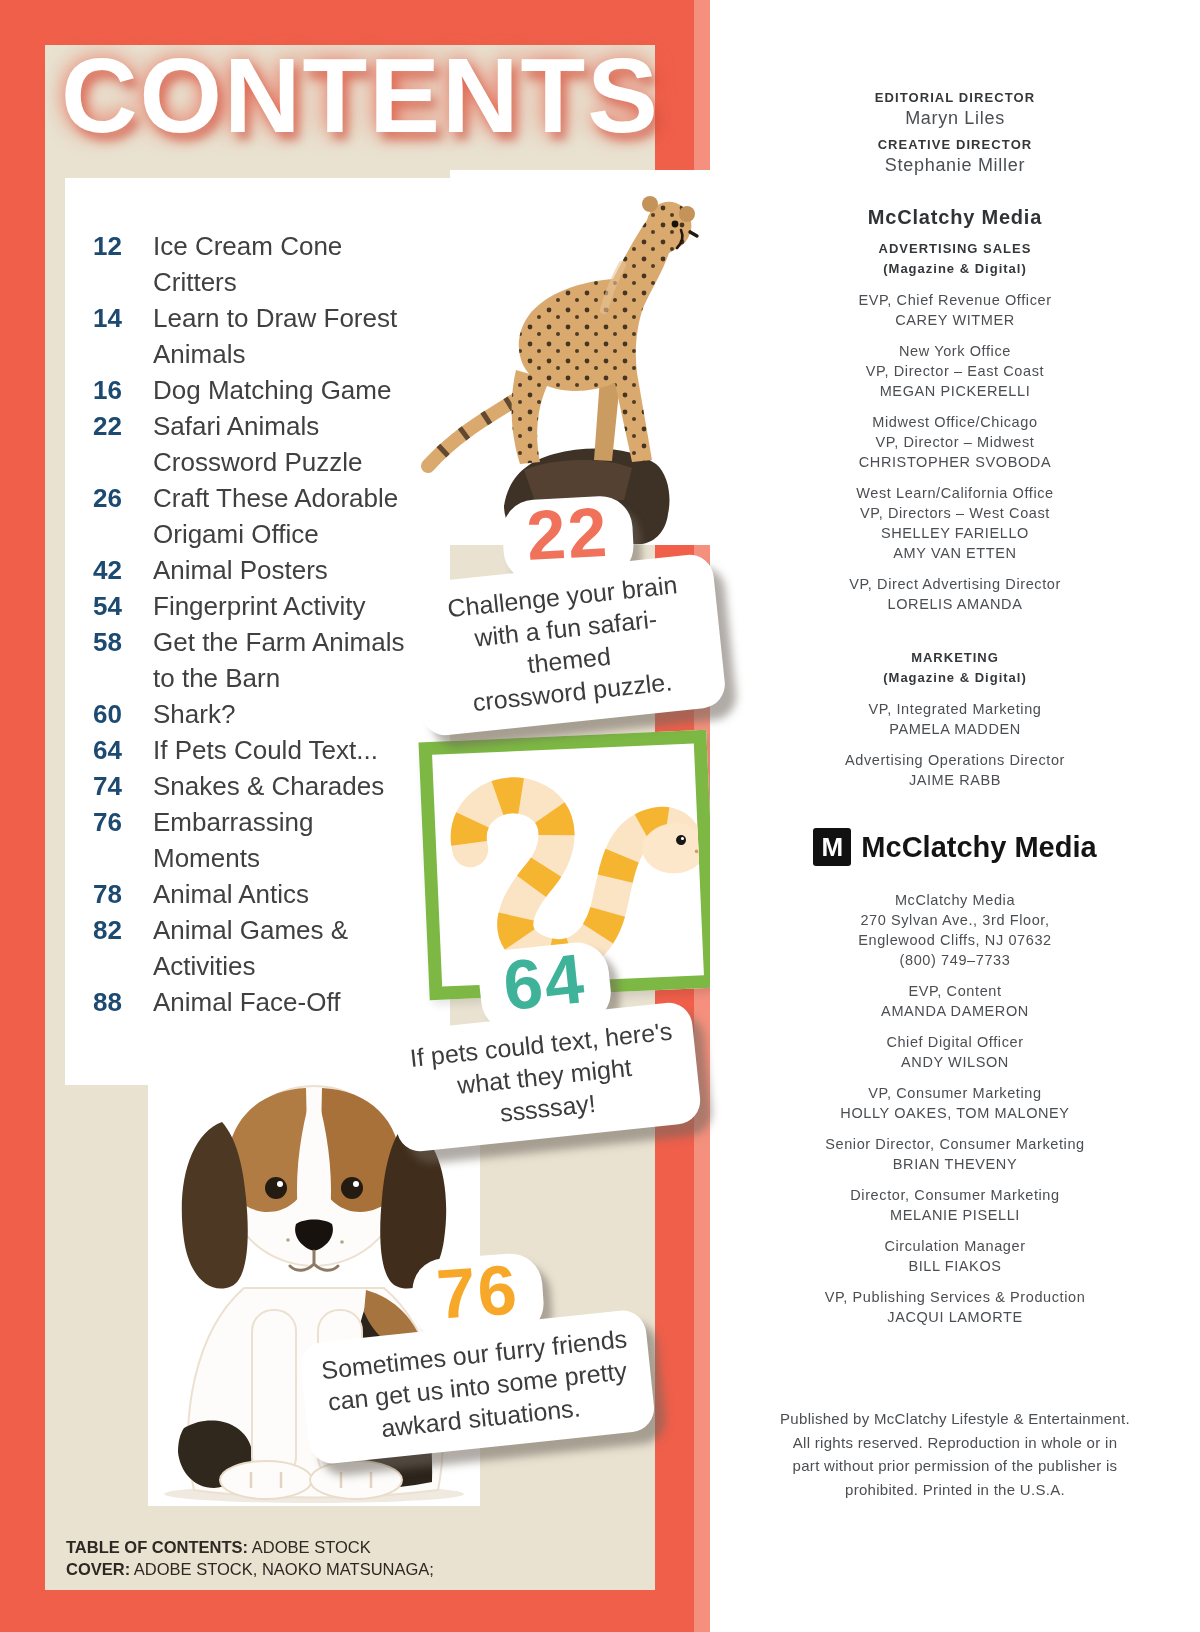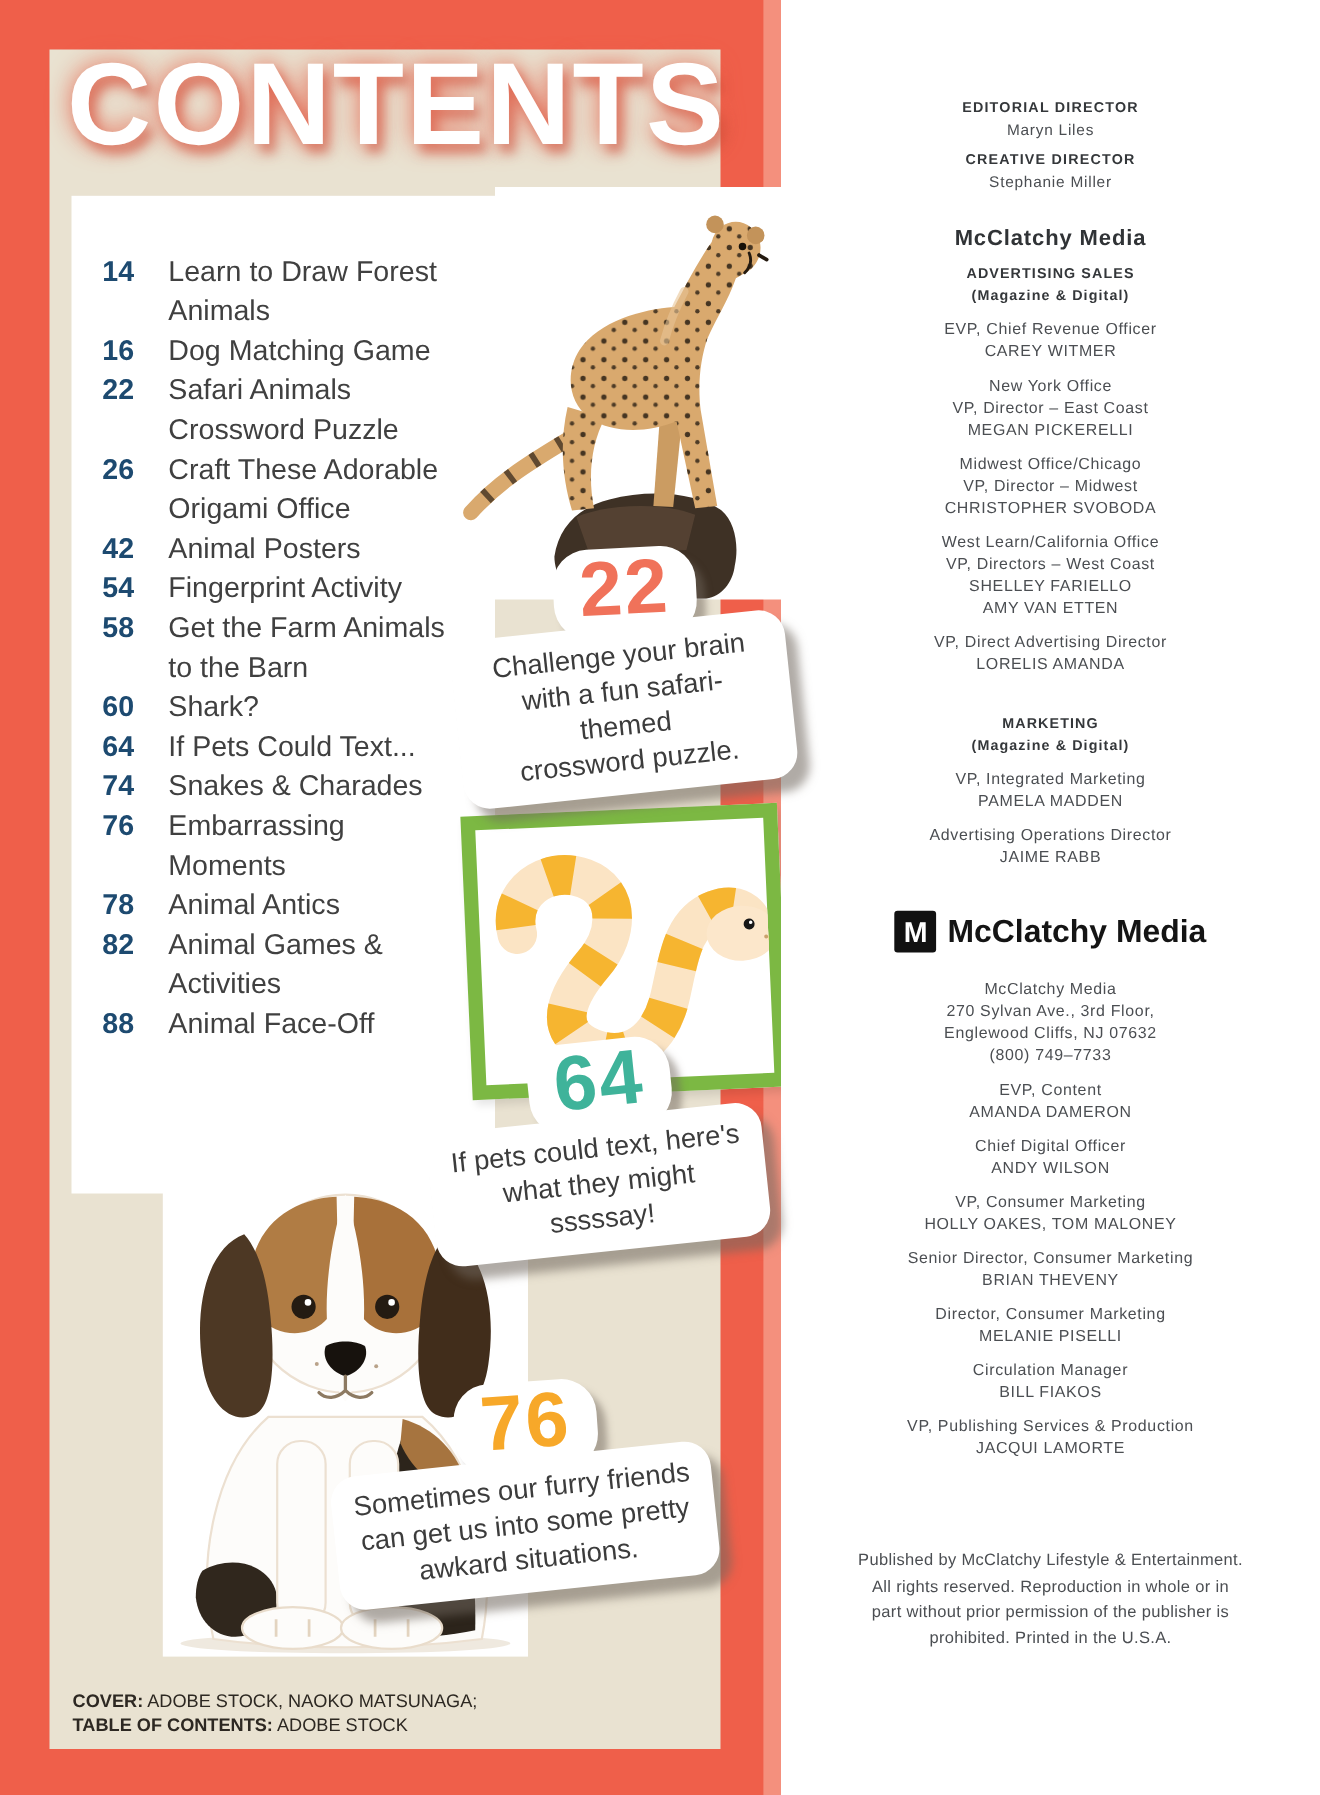--- a/index.html
+++ b/index.html
@@ -53,21 +53,21 @@
   
   .cover-credits{left:66px;top:1536px;z-index:5;font-size:16.5px;line-height:1.35;color:#2d2822;}
   .cr-b{font-weight:bold;}
 
   
   .masthead{left:710px;top:0;width:490px;height:1632px;background:#ffffff;z-index:5;
     box-sizing:border-box;padding-top:88px;display:flex;flex-direction:column;align-items:center;
     text-align:center;color:#4b4e52;}
   .mh-pair{margin-bottom:6px;}
   .mh-label{font-size:13px;font-weight:bold;letter-spacing:1.1px;color:#34373a;line-height:20px;}
-  .mh-name{font-size:14px;letter-spacing:.7px;line-height:21px;}
+  .mh-name{font-size:18px;letter-spacing:.7px;line-height:21px;}
   .mh-company{font-size:20px;font-weight:bold;letter-spacing:.8px;color:#303336;margin:24px 0 10px;}
   .mh-subhead{font-size:13px;font-weight:bold;letter-spacing:1px;color:#34373a;line-height:20px;}
   .mh-block{margin-top:11px;}
   .mh-line{font-size:14.5px;letter-spacing:.6px;line-height:20px;}
   .mh-mt{margin-top:34px;}
   .mh-logo{display:flex;align-items:center;gap:10px;margin:38px 0 24px;}
   .mh-logo-mark{width:38px;height:38px;background:#111111;color:#ffffff;display:flex;align-items:center;
     justify-content:center;font-size:26px;font-weight:bold;border-radius:3px;}
   .mh-logo-word{font-size:29px;font-weight:bold;color:#141414;}
   .mh-footer{margin-top:80px;width:350px;font-size:15px;line-height:1.58;letter-spacing:.3px;color:#4b4e52;}
@@ -77,20 +77,25 @@
 
 <div>
   <div class="abs frame"></div>
   <div class="abs frame-light"></div>
   <div class="abs beige"></div>
 
   <h1 class="abs contents-title">CONTENTS</h1>
 
   <div class="abs fun-card">
     <div class="toc">
+      <div class="toc-row">
+          <span class="toc-num">12</span>
+          <span class="toc-title">Ice Cream Cone
+Critters</span>
+        </div>
       <div class="toc-row">
           <span class="toc-num">14</span>
           <span class="toc-title">Learn to Draw Forest
 Animals</span>
         </div>
       <div class="toc-row">
           <span class="toc-num">16</span>
           <span class="toc-title">Dog Matching Game</span>
         </div>
       <div class="toc-row">
@@ -246,22 +251,22 @@
   </div>
 
   <div class="abs callout" id="callout-76">
     <div class="co-num co-orange">76</div>
     <div class="co-bubble r-6">Sometimes our furry friends
 can get us into some pretty
 awkard situations.</div>
   </div>
 
   <div class="abs cover-credits">
+    <div><span class="cr-b">TABLE OF CONTENTS:</span><span> ADOBE STOCK</span></div>
     <div><span class="cr-b">COVER:</span><span> ADOBE STOCK, NAOKO MATSUNAGA;</span></div>
-    <div><span class="cr-b">TABLE OF CONTENTS:</span><span> ADOBE STOCK</span></div>
   </div>
 
   <div class="abs masthead">
     <div class="mh-pair">
       <div class="mh-label">EDITORIAL DIRECTOR</div>
       <div class="mh-name">Maryn Liles</div>
     </div>
     <div class="mh-pair">
       <div class="mh-label">CREATIVE DIRECTOR</div>
       <div class="mh-name">Stephanie Miller</div>

